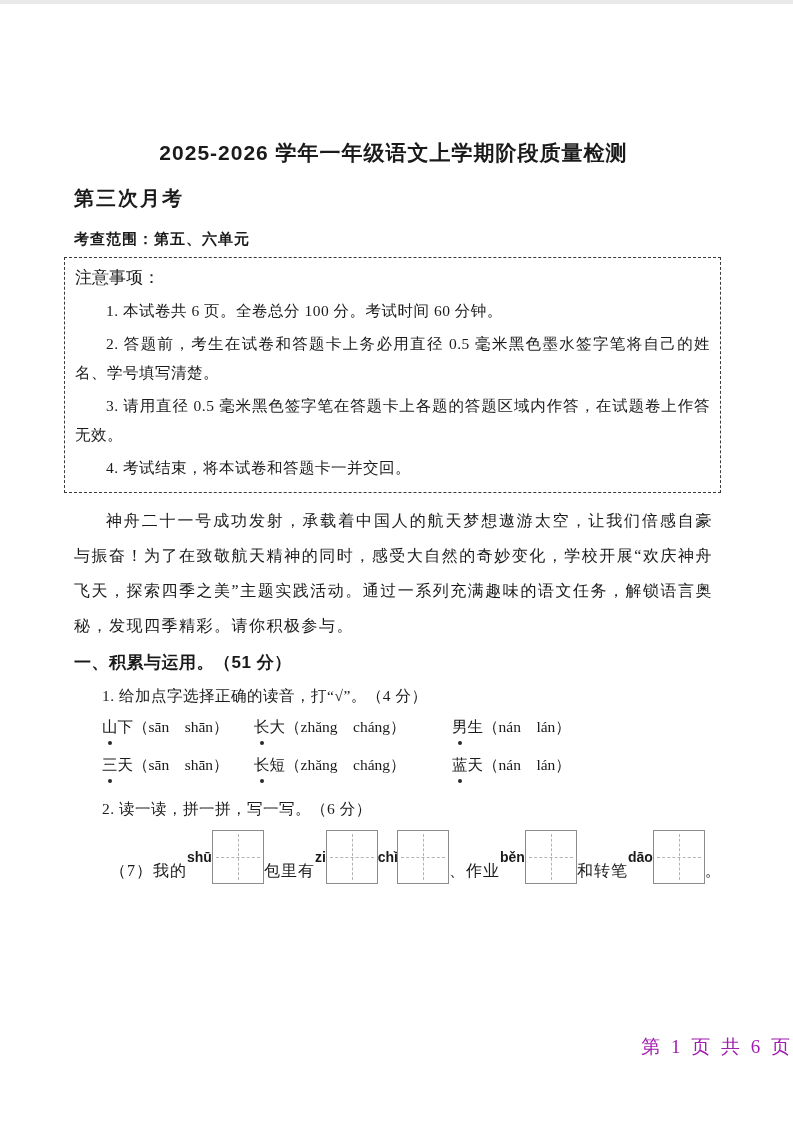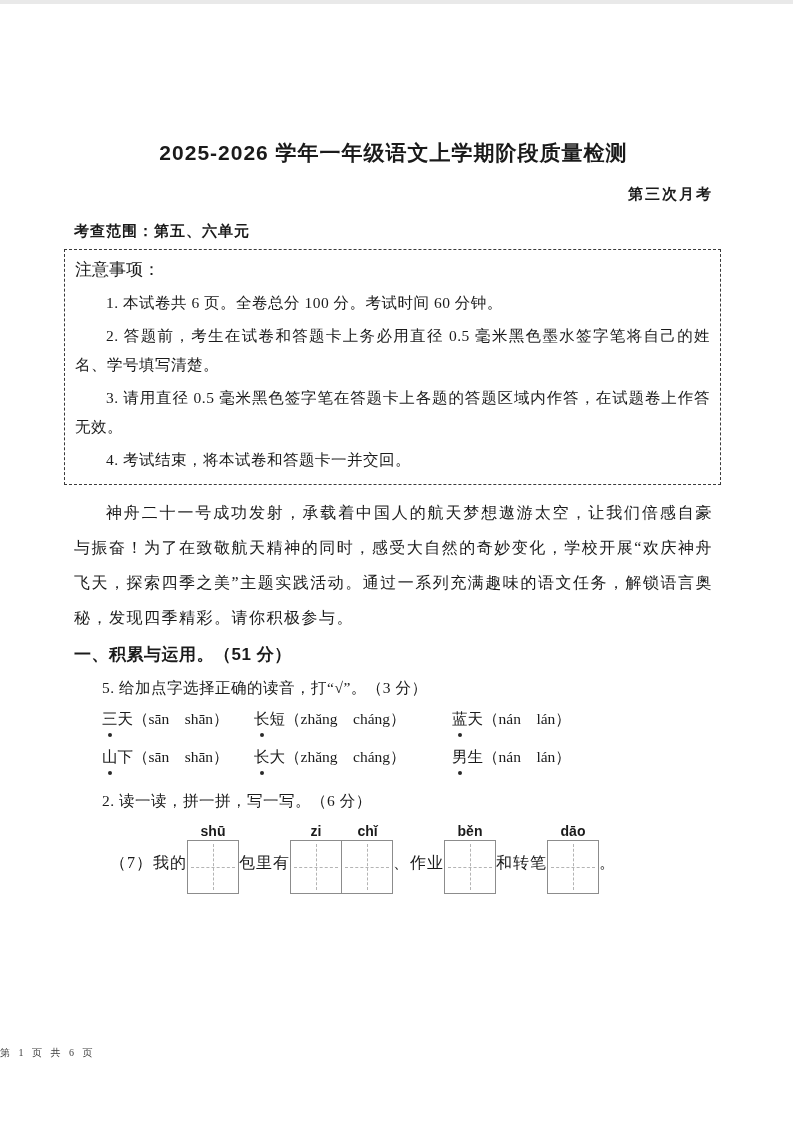--- a/index.html
+++ b/index.html
@@ -9,21 +9,21 @@
     width:793px; height:1122px;
     margin:4px auto;
     background:#ffffff;
     color:#1a1a1a;
     padding:135px 80px 0 74px;
     font-family:"Liberation Serif", serif;
     overflow:hidden;
   }
   
   .h-title  { font-family:"Liberation Sans", sans-serif; font-weight:bold; font-size:21px; text-align:center; letter-spacing:1px; margin-bottom:18px; }
-  .h-sub    { font-family:"Liberation Sans", sans-serif; font-weight:bold; font-size:15px; text-align:right; letter-spacing:2px; margin-bottom:18px; }
+  .h-sub    { font-family:"Liberation Sans", sans-serif; font-weight:bold; font-size:20px; text-align:left; letter-spacing:2px; margin-bottom:18px; }
   .h-scope  { font-weight:bold; font-size:15px; letter-spacing:1px; margin-bottom:8px; }
 
   
   .notice {
     border:1.6px dashed #3a3a3a;
     padding:5px 10px 6px;
     margin:0 -8px 10px -10px;
   }
   .notice-header { font-family:"Liberation Sans", sans-serif; font-weight:normal; font-size:17px; line-height:29px; }
   .notice-item   { font-size:15.5px; line-height:29px; text-indent:2em; text-align:justify; margin:4px 0; letter-spacing:0.5px; }
@@ -49,34 +49,34 @@
   .dotchar { position:relative; display:inline-block; }
   .dotchar::after {
     content:""; position:absolute; left:50%; bottom:-7px;
     width:4px; height:4px; border-radius:50%; background:#2a2a2a;
     transform:translateX(-50%);
   }
 
   
   .fill-row { display:flex; align-items:flex-start; margin:10px 0 0 36px; font-size:16px; }
   .fill-text { display:inline-block; margin-top:31px; letter-spacing:1px; white-space:nowrap; }
-  .box-unit { display:flex; flex-direction:column; align-items:center;text-align:right; }
+  .box-unit { display:flex; align-items:center;text-align:right; }
   .box-pair { display:flex; }
   .box-pair .box-unit + .box-unit .tian-box { margin-left:-1px; }
   .pinyin-label {
     font-family:"Liberation Sans", sans-serif;
     font-size:14px; font-weight:bold; line-height:18px; height:18px; color:#1a1a1a;
   }
   .tian-box { position:relative; width:52px; height:54px; border:1px solid #8c8c8c; background:#fff; }
   .tian-box::before { content:""; position:absolute; left:50%; top:3px; bottom:3px; border-left:1px dashed #b4b4b4; }
   .tian-box::after  { content:""; position:absolute; top:50%; left:3px; right:3px; border-top:1px dashed #b4b4b4; }
 
   .footer {
     position:absolute; left:0; right:0; bottom:66px;
-    text-align:left; font-size:10px; letter-spacing:3px; color:#404040;
+    text-align:right; font-size:19px; letter-spacing:3px; color:#a21caf;
   }
 </style>
 </head>
 <body>
 
 <div class="page">
 
   <div class="h-title">2025-2026 学年一年级语文上学期阶段质量检测</div>
   <div class="h-sub">第三次月考</div>
   <div class="h-scope">考查范围：第五、六单元</div>
@@ -87,31 +87,31 @@
     <p class="notice-item">2. 答题前，考生在试卷和答题卡上务必用直径 0.5 毫米黑色墨水签字笔将自己的姓名、学号填写清楚。</p>
     <p class="notice-item">3. 请用直径 0.5 毫米黑色签字笔在答题卡上各题的答题区域内作答，在试题卷上作答无效。</p>
     <p class="notice-item">4. 考试结束，将本试卷和答题卡一并交回。</p>
   </div>
 
   <p class="para">神舟二十一号成功发射，承载着中国人的航天梦想遨游太空，让我们倍感自豪与振奋！为了在致敬航天精神的同时，感受大自然的奇妙变化，学校开展“欢庆神舟飞天，探索四季之美”主题实践活动。通过一系列充满趣味的语文任务，解锁语言奥秘，发现四季精彩。请你积极参与。</p>
 
   <div class="sec-heading">一、积累与运用。（51 分）</div>
 
 
-  <div class="q-label">5. 给加点字选择正确的读音，打“√”。（3 分）</div>
+  <div class="q-label">1. 给加点字选择正确的读音，打“√”。（4 分）</div>
 
+  <div class="py-row">
+    <span class="py-item"><span class="dotchar">山</span><span>下</span><span>（sān　shān）</span></span>
+    <span class="py-item"><span class="dotchar">长</span><span>大</span><span>（zhǎng　cháng）</span></span>
+    <span class="py-item"><span class="dotchar">男</span><span>生</span><span>（nán　lán）</span></span>
+  </div>
   <div class="py-row">
     <span class="py-item"><span class="dotchar">三</span><span>天</span><span>（sān　shān）</span></span>
     <span class="py-item"><span class="dotchar">长</span><span>短</span><span>（zhǎng　cháng）</span></span>
     <span class="py-item"><span class="dotchar">蓝</span><span>天</span><span>（nán　lán）</span></span>
-  </div>
-  <div class="py-row">
-    <span class="py-item"><span class="dotchar">山</span><span>下</span><span>（sān　shān）</span></span>
-    <span class="py-item"><span class="dotchar">长</span><span>大</span><span>（zhǎng　cháng）</span></span>
-    <span class="py-item"><span class="dotchar">男</span><span>生</span><span>（nán　lán）</span></span>
   </div>
 
   <div class="q-label">2. 读一读，拼一拼，写一写。（6 分）</div>
 
   <div class="fill-row">
     <span class="fill-text">（7）我的</span>
     <div class="box-unit">
       <div class="pinyin-label">shū</div>
       <div class="tian-box"></div>
     </div>

